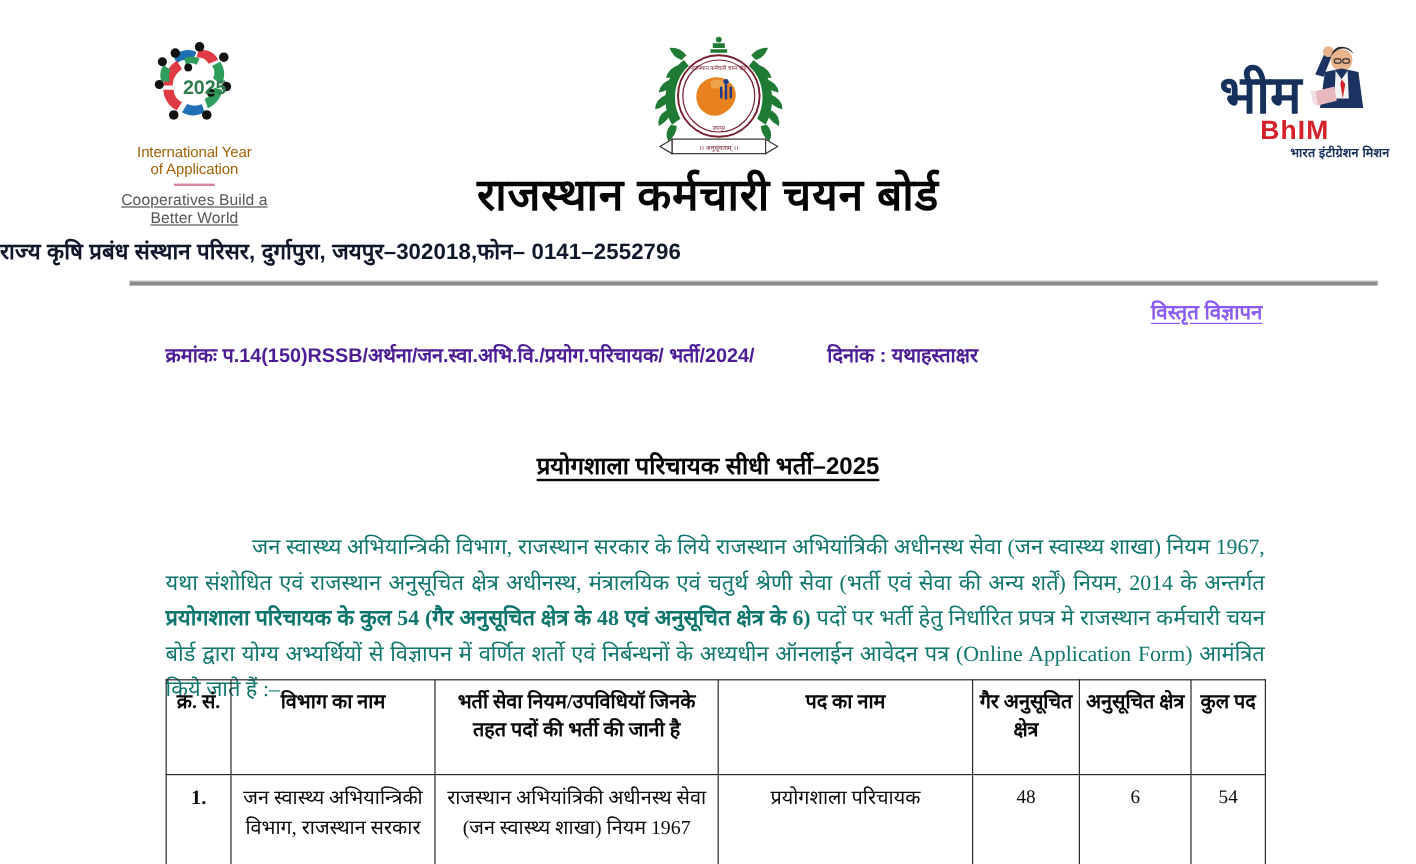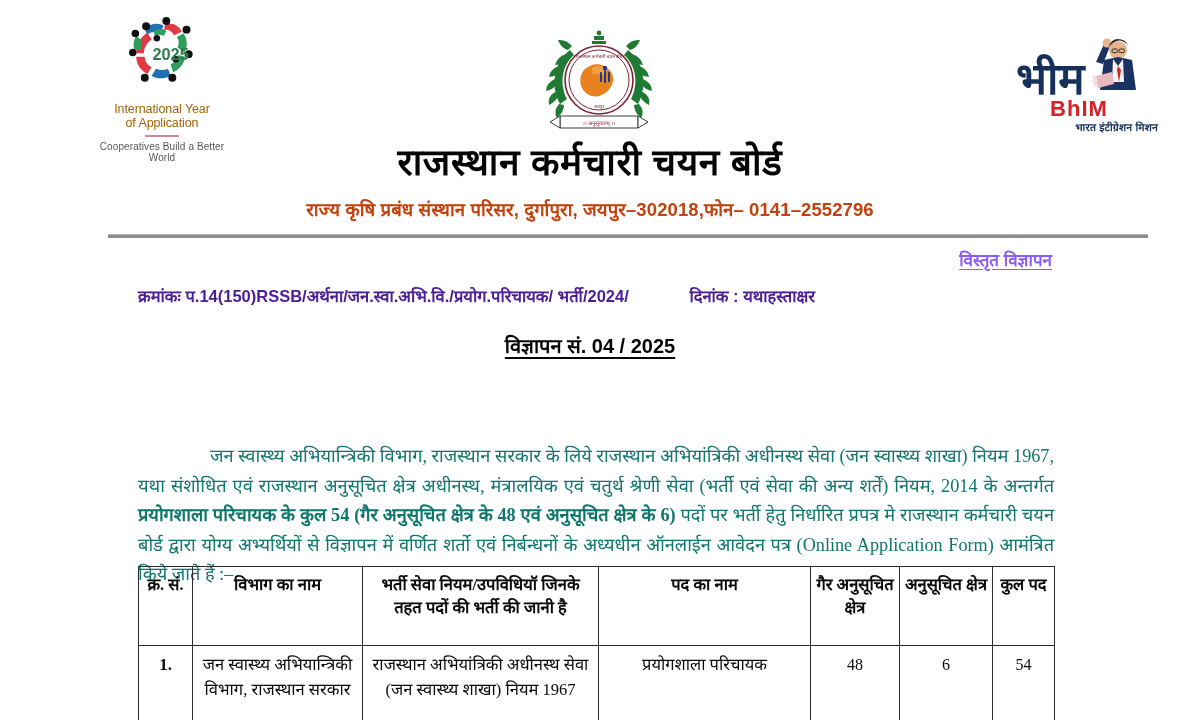--- a/index.html
+++ b/index.html
@@ -26,21 +26,21 @@
   
   .header-zone {
     position: relative;
     height: 232px;
   }
 
   
   .iyc-logo {
     position: absolute;
     left: 92px;
-    top: 12px;
+    top: 30px;
     width: 140px;
     text-align: center;
   }
   .iyc-mark {
     position: relative;
     width: 86px;
     height: 86px;
     margin: 0 auto 4px auto;
   }
   .iyc-mark svg { display: block; }
@@ -53,23 +53,24 @@
     letter-spacing: -0.1px;
   }
   .iyc-rule {
     width: 34px;
     height: 1.6px;
     background: #d4879b;
     margin: 5px auto 4px auto;
   }
   .iyc-tag {
     font-family: "Liberation Sans", "DejaVu Sans", sans-serif;
-    font-size: 10px;
+    font-size: 13px;
     color: #55565a;
     letter-spacing: 0.1px;
+    text-decoration: underline;
   }
 
   
   .emblem {
     position: absolute;
     left: 540px;
     top: 28px;
     width: 118px;
     height: 112px;
   }
@@ -106,26 +107,25 @@
     font-size: 37px;
     line-height: 42px;
     letter-spacing: 0.6px;
     color: #050505;
   }
   .org-address {
     position: absolute;
     left: 0;
     right: 0;
     top: 196px;
-    text-align: center;
     font-family: "Liberation Sans", "DejaVu Sans", sans-serif;
     font-weight: bold;
     font-size: 18.5px;
     letter-spacing: 0.1px;
-    color: #c2410c;
+    color: #0f172a;
   }
 
   .header-rule {
     position: absolute;
     left: 108px;
     top: 234px;
     width: 1040px;
     height: 3px;
     background: #8c8c8c;
     border-top: 1px solid #b6b6b6;
@@ -394,22 +394,22 @@
   <div class="meta-zone">
     <div class="vistrut">विस्तृत विज्ञापन</div>
     <div class="ref-row">
       <span>क्रमांकः</span>
       <span>प.14(150)RSSB/अर्थना/जन.स्वा.अभि.वि./प्रयोग.परिचायक/  भर्ती/2024/</span>
       <span class="ref-date">दिनांक :</span>
       <span>यथाहस्ताक्षर</span>
     </div>
   </div>
 
-  <div class="ad-no">
-    <span>विज्ञापन सं.  04 / 2025</span>
+  <div class="ad-post">
+    <span>प्रयोगशाला परिचायक सीधी भर्ती–2025</span>
   </div>
 
   <p class="body-para"><span class="indent"></span><span>जन स्वास्थ्य अभियान्त्रिकी विभाग, राजस्थान सरकार के लिये राजस्थान अभियांत्रिकी अधीनस्थ सेवा (जन स्वास्थ्य शाखा) नियम 1967, यथा संशोधित एवं राजस्थान अनुसूचित क्षेत्र अधीनस्थ, मंत्रालयिक एवं चतुर्थ श्रेणी सेवा (भर्ती एवं सेवा की अन्य शर्तें) नियम, 2014 के अन्तर्गत </span><b>प्रयोगशाला परिचायक के कुल 54 (गैर अनुसूचित क्षेत्र के 48 एवं अनुसूचित क्षेत्र के 6)</b><span> पदों पर भर्ती हेतु निर्धारित प्रपत्र मे राजस्थान कर्मचारी चयन बोर्ड द्वारा योग्य अभ्यर्थियों से विज्ञापन में वर्णित शर्तो एवं निर्बन्धनों के अध्यधीन ऑनलाईन आवेदन पत्र (Online Application Form) आमंत्रित किये जाते हैं :–</span></p>
 
   <table class="posts-table">
     <colgroup>
       <col class="col-sn">
         <col class="col-dept">
         <col class="col-rules">
         <col class="col-post">

